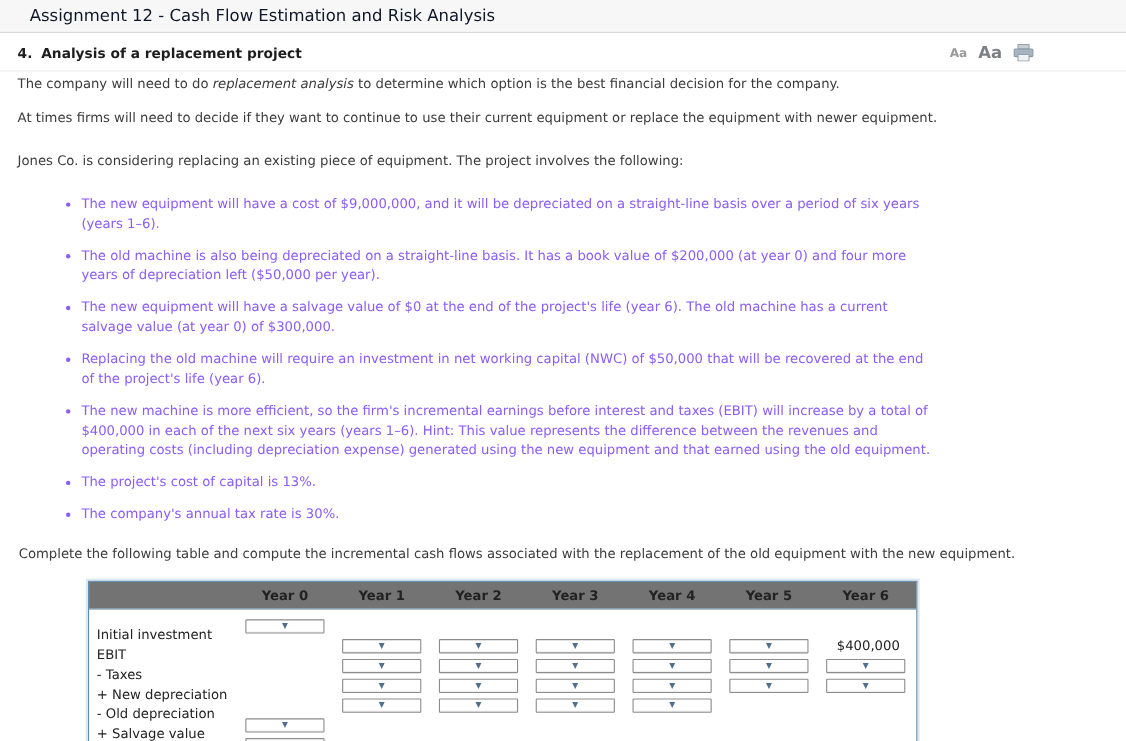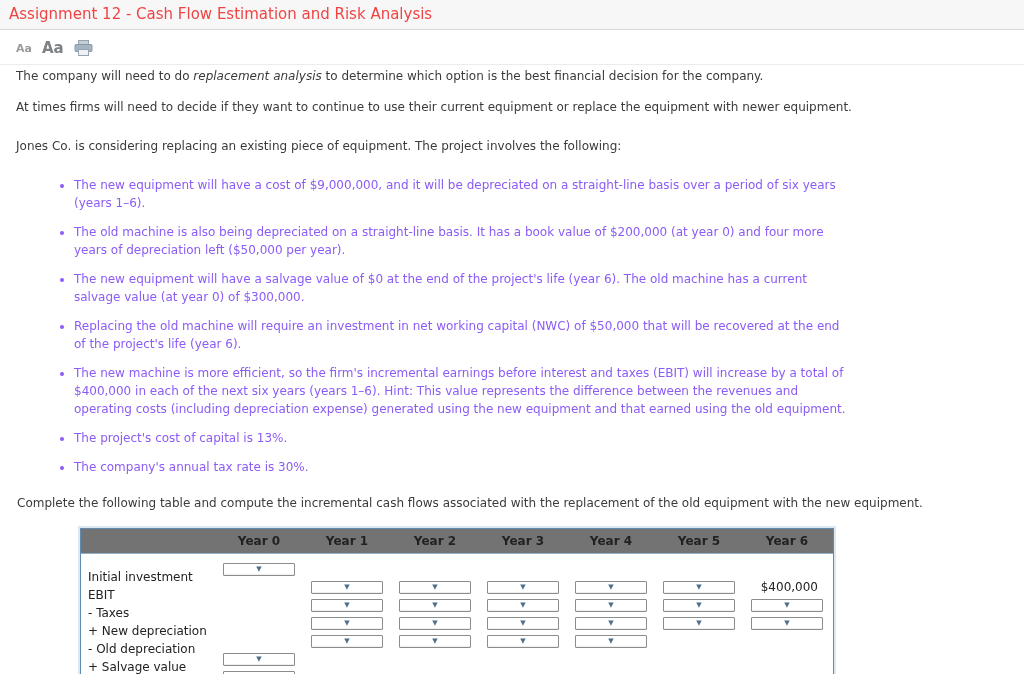--- a/index.html
+++ b/index.html
@@ -8,23 +8,23 @@
     font-family: "DejaVu Sans", "Liberation Sans", sans-serif;
     font-size: 12px;
     color: #3b3b3b;
     background: #ffffff;
   }
   .title-bar {
     height: 30px;
     line-height: 29px;
     background: #f7f7f7;
     border-bottom: 1px solid #d8d8d8;
-    padding-left: 9px;
+    padding-left: 27px;
     font-size: 15px;
-    color: #ef4444;
+    color: #0f172a;
   }
   .section-header {
     display: flex;
     justify-content: space-between;
     align-items: center;
     padding: 9px 84px 7px 16px;
     border-bottom: 1px solid #ececec;
   }
   .section-title { font-size: 12.5px; font-weight: bold; color: #1d1d1d; }
   .section-title .num { margin-right: 8px; }
@@ -85,20 +85,23 @@
   .tri { font-size: 7px; color: #4f6f8f; line-height: 1; }
 </style>
 </head>
 <body>
 
 <div class="title-bar">
   <span>Assignment 12 - Cash Flow Estimation and Risk Analysis</span>
 </div>
 
 <div class="section-header">
+  <div class="section-title">
+    <span class="num">4.</span><span>Analysis of a replacement project</span>
+  </div>
   <div class="tools">
     <span class="aa-small">Aa</span>
     <span class="aa-large">Aa</span>
     <span class="print-btn">
       <svg width="19" height="16" viewBox="0 0 19 16">
         <rect x="4.5" y="0.5" width="10" height="4" fill="#c7cfd6" stroke="#96a5b1"></rect>
         <rect x="1" y="4.5" width="17" height="7" rx="1" fill="#a5b4c0" stroke="#8a9aa7"></rect>
         <rect x="4.5" y="9.5" width="10" height="6" fill="#eef2f5" stroke="#96a5b1"></rect>
       </svg>
     </span>

